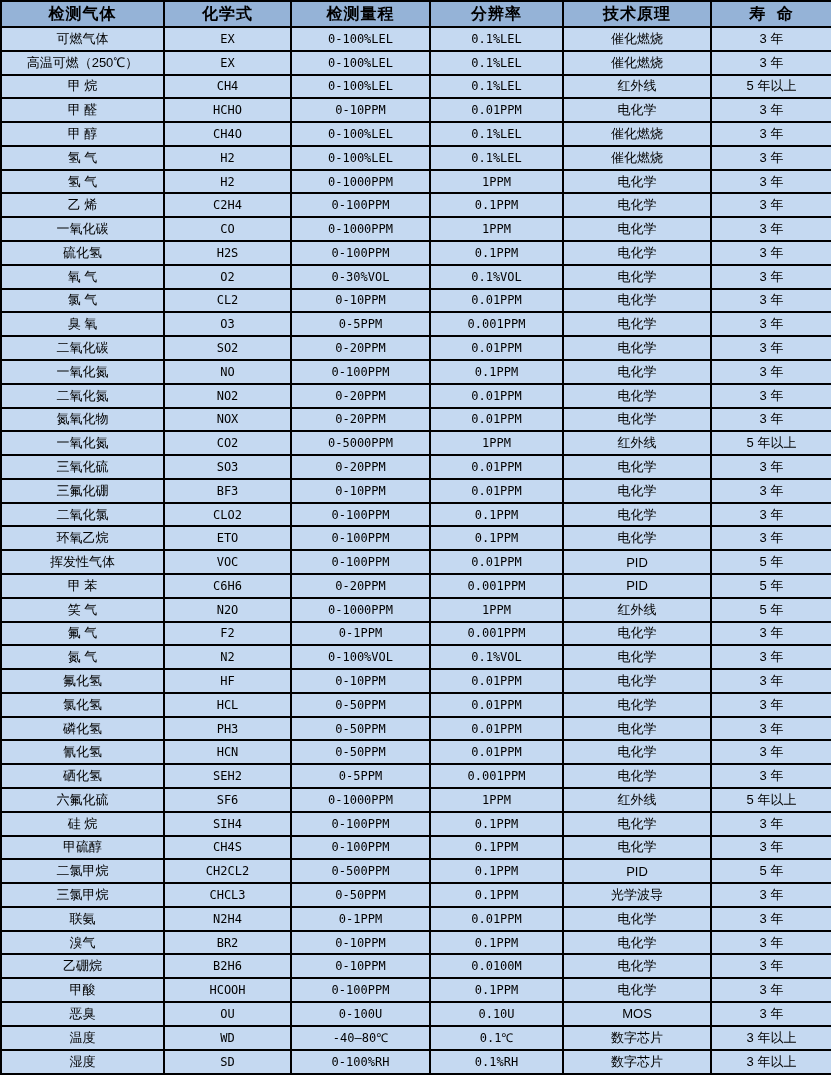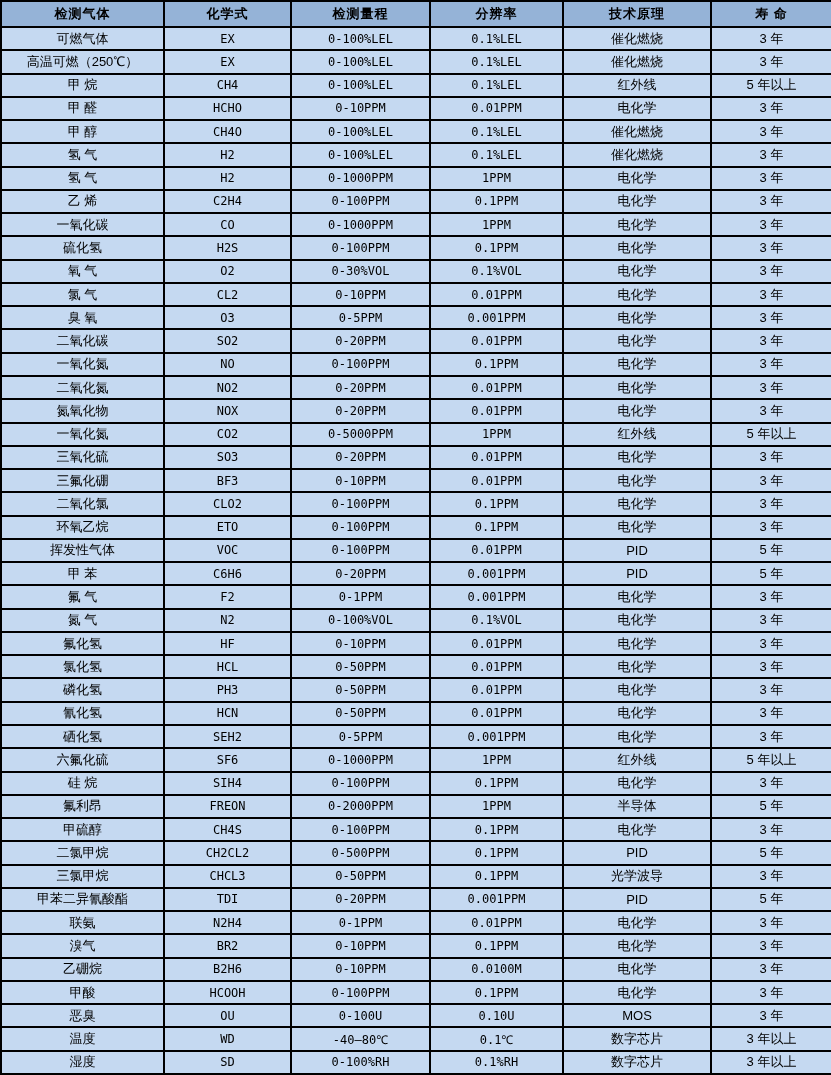--- a/index.html
+++ b/index.html
@@ -23,23 +23,23 @@
     border: 2px solid var(--border-color, #000000);
     padding: 0;
     text-align: center;
     vertical-align: middle;
     white-space: nowrap;
     overflow: hidden;
     color: #000000;
   }
   table.spec-table thead th {
     background: var(--header-bg, #95B3D7);
-    font-family: Liberation Sans, sans-serif;
+    font-family: Liberation Mono, monospace;
     font-weight: bold;
-    font-size: 13px;
+    font-size: 16px;
     height: 24px;
     letter-spacing: 1px;
   }
   table.spec-table td {
     background: var(--row-bg, #C5D9F1);
   }
   td.cn {
     font-family: "Liberation Sans", sans-serif;
     font-size: 13px;
   }
@@ -257,20 +257,28 @@
       </tr>
       <tr>
         <td class="cn">甲 苯</td>
         <td class="mono">C6H6</td>
         <td class="mono">0-20PPM</td>
         <td class="mono">0.001PPM</td>
         <td class="cn">PID</td>
         <td class="cn">5 年</td>
       </tr>
       <tr>
+        <td class="cn">笑 气</td>
+        <td class="mono">N2O</td>
+        <td class="mono">0-1000PPM</td>
+        <td class="mono">1PPM</td>
+        <td class="cn">红外线</td>
+        <td class="cn">5 年</td>
+      </tr>
+      <tr>
         <td class="cn">氟 气</td>
         <td class="mono">F2</td>
         <td class="mono">0-1PPM</td>
         <td class="mono">0.001PPM</td>
         <td class="cn">电化学</td>
         <td class="cn">3 年</td>
       </tr>
       <tr>
         <td class="cn">氮 气</td>
         <td class="mono">N2</td>
@@ -329,28 +337,20 @@
       </tr>
       <tr>
         <td class="cn">硅 烷</td>
         <td class="mono">SIH4</td>
         <td class="mono">0-100PPM</td>
         <td class="mono">0.1PPM</td>
         <td class="cn">电化学</td>
         <td class="cn">3 年</td>
       </tr>
       <tr>
-        <td class="cn">氟利昂</td>
-        <td class="mono">FREON</td>
-        <td class="mono">0-2000PPM</td>
-        <td class="mono">1PPM</td>
-        <td class="cn">半导体</td>
-        <td class="cn">5 年</td>
-      </tr>
-      <tr>
         <td class="cn">甲硫醇</td>
         <td class="mono">CH4S</td>
         <td class="mono">0-100PPM</td>
         <td class="mono">0.1PPM</td>
         <td class="cn">电化学</td>
         <td class="cn">3 年</td>
       </tr>
       <tr>
         <td class="cn">二氯甲烷</td>
         <td class="mono">CH2CL2</td>
@@ -359,28 +359,20 @@
         <td class="cn">PID</td>
         <td class="cn">5 年</td>
       </tr>
       <tr>
         <td class="cn">三氯甲烷</td>
         <td class="mono">CHCL3</td>
         <td class="mono">0-50PPM</td>
         <td class="mono">0.1PPM</td>
         <td class="cn">光学波导</td>
         <td class="cn">3 年</td>
-      </tr>
-      <tr>
-        <td class="cn">甲苯二异氰酸酯</td>
-        <td class="mono">TDI</td>
-        <td class="mono">0-20PPM</td>
-        <td class="mono">0.001PPM</td>
-        <td class="cn">PID</td>
-        <td class="cn">5 年</td>
       </tr>
       <tr>
         <td class="cn">联氨</td>
         <td class="mono">N2H4</td>
         <td class="mono">0-1PPM</td>
         <td class="mono">0.01PPM</td>
         <td class="cn">电化学</td>
         <td class="cn">3 年</td>
       </tr>
       <tr>

